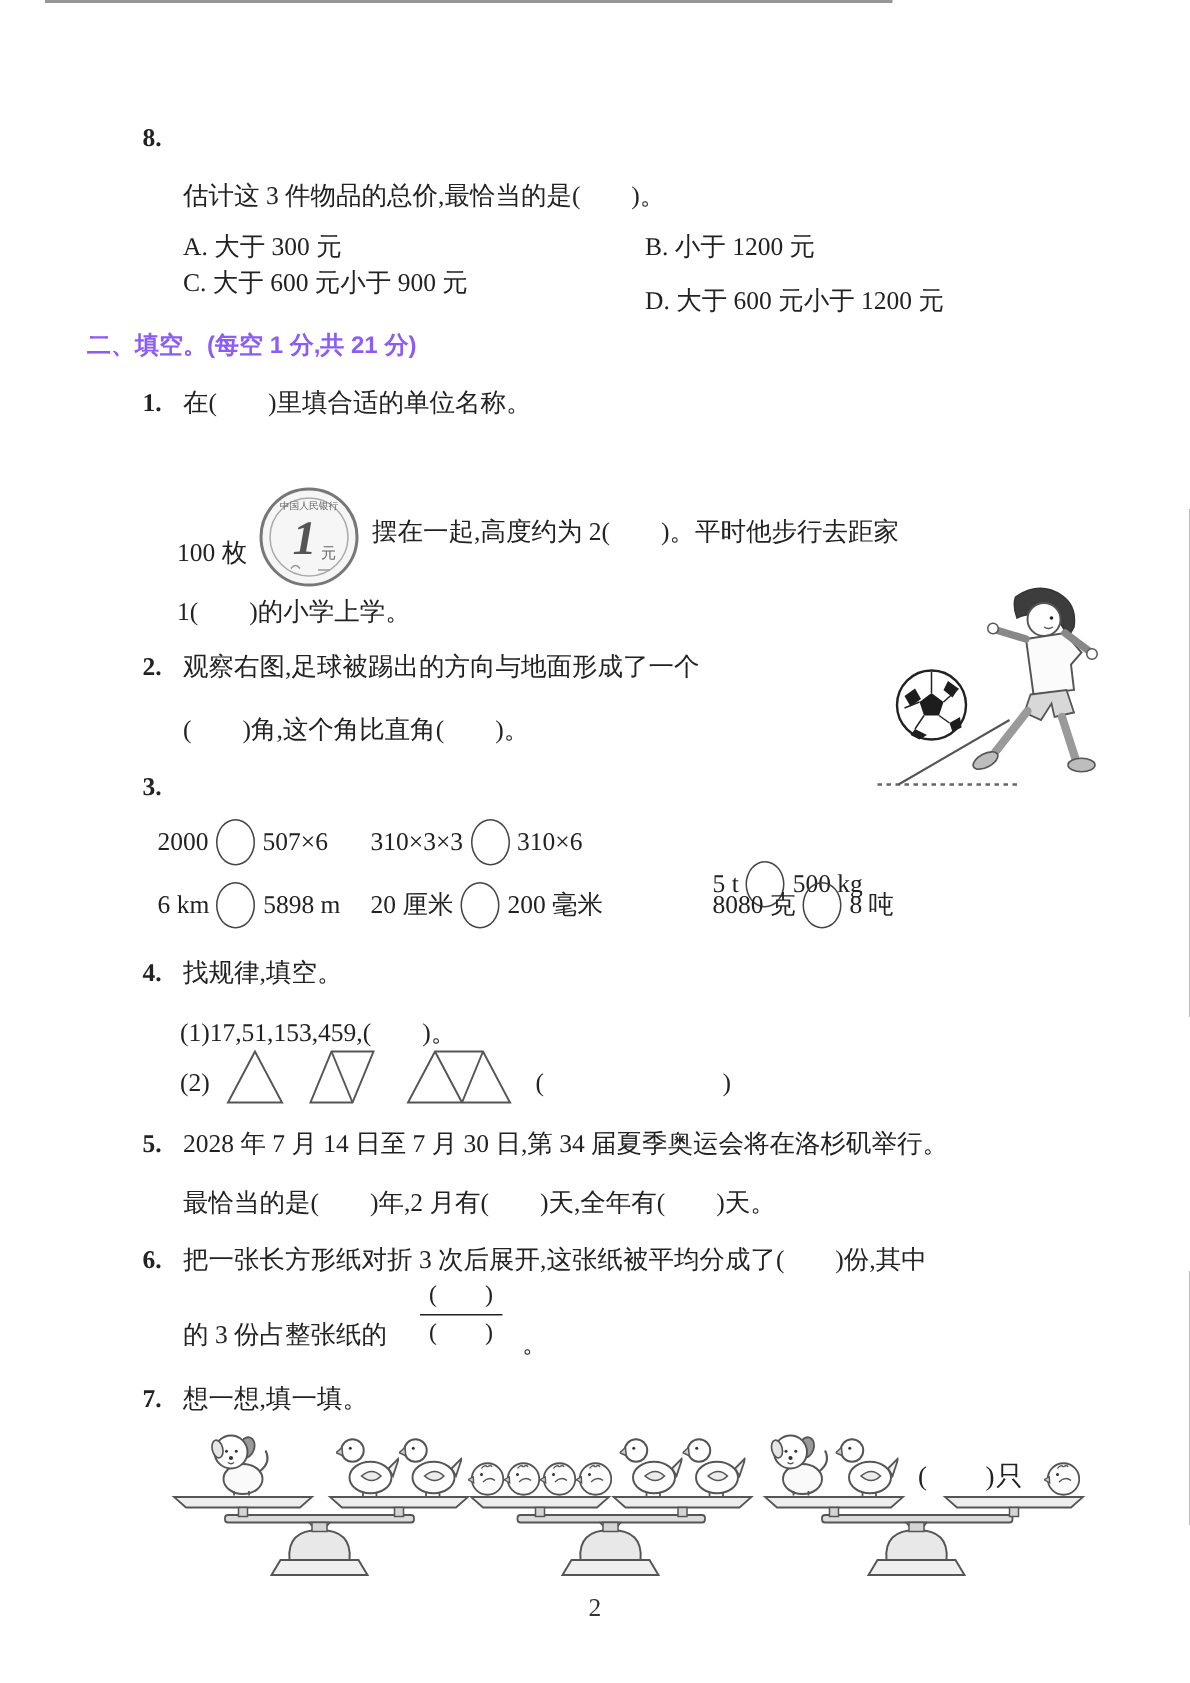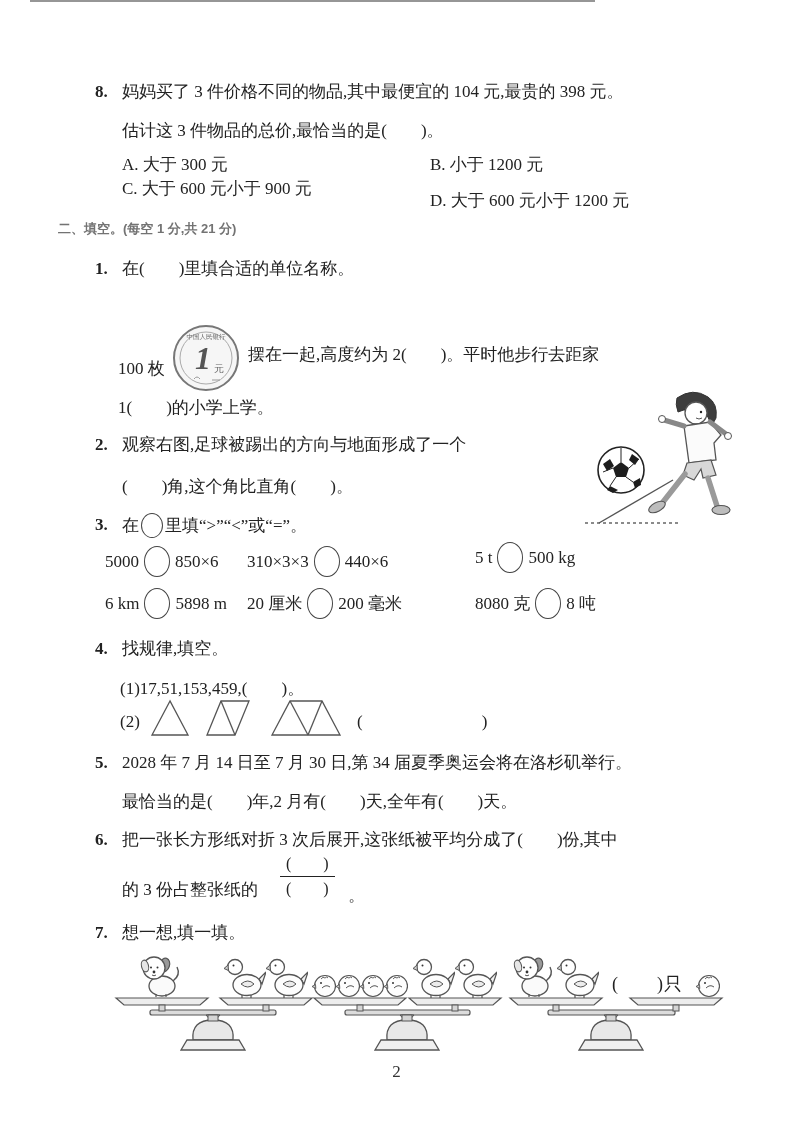--- a/index.html
+++ b/index.html
@@ -1,21 +1,21 @@
 <!DOCTYPE html>
 <html><head>
 <meta charset="utf-8">
 <style>
   html,body{margin:0;padding:0;background:#888;}
   .page{position:relative;width:793px;height:1122px;background:#ffffff;margin:0 auto;overflow:hidden;
         font-family:"Liberation Serif","DejaVu Serif",serif;color:#222;}
   .t{position:absolute;font-size:17px;line-height:24px;white-space:nowrap;}
   .qnum{font-weight:700;}
   .sec{position:absolute;font-family:"Liberation Sans","DejaVu Sans",sans-serif;
-       font-weight:700;font-size:13px;color:#737373;white-space:nowrap;}
+       font-weight:700;font-size:16px;color:#8b5cf6;white-space:nowrap;}
   .scan-line{position:absolute;left:30px;top:0;width:565px;height:2px;background:#6a6a6a;opacity:.7;}
   .oval{display:inline-block;width:24px;height:29px;border:1.6px solid #444;border-radius:50%;
         vertical-align:middle;margin:0 5px 3px 5px;}
   .oval-sm{display:inline-block;width:20px;height:23px;border:1.5px solid #444;border-radius:50%;
         vertical-align:middle;margin:0 2px 3px 2px;}
   .cmp{position:absolute;font-size:17px;white-space:nowrap;}
   .frac{position:absolute;text-align:center;font-size:16px;line-height:20px;}
   .frac .num{display:block;border-bottom:1.6px solid #222;padding:0 6px 2px 6px;}
   .frac .den{display:block;padding-top:2px;}
   svg{position:absolute;overflow:visible;}
@@ -56,21 +56,20 @@
         <circle cx="13" cy="14" r="10.5" fill="#fdfdfd" stroke="#555" stroke-width="1.2"></circle>
         <polygon points="3.5,12.5 0,14.5 3.8,16.5" fill="#cccccc" stroke="#555" stroke-width="0.9"></polygon>
         <circle cx="9" cy="11" r="1" fill="#333"></circle>
         <path d="M10,16 q4,-4 8,-1" fill="none" stroke="#555" stroke-width="1"></path>
         <path d="M9,7 q2,-3 4,-1 M13,6 q2,-2 3,0" fill="none" stroke="#555" stroke-width="0.9"></path>
       </symbol>
     </defs>
   </svg>
 
   <div class="t qnum" style="left:95px;top:80px">8.</div>
-  <div class="t" style="left:122px;top:80px">妈妈买了 3 件价格不同的物品,其中最便宜的 104 元,最贵的 398 元。</div>
   <div class="t" style="left:122px;top:119px">估计这 3 件物品的总价,最恰当的是(　　)。</div>
 
   <div class="t" style="left:122px;top:153px"><span>A.</span> <span>大于 300 元</span></div>
   <div class="t" style="left:430px;top:153px"><span>B.</span> <span>小于 1200 元</span></div>
   <div class="t" style="left:122px;top:177px"><span>C.</span> <span>大于 600 元小于 900 元</span></div>
   <div class="t" style="left:430px;top:189px"><span>D.</span> <span>大于 600 元小于 1200 元</span></div>
 
   <div class="sec" style="left:58px;top:220px">二、填空。(每空 1 分,共 21 分)</div>
 
   <div class="t qnum" style="left:95px;top:257px">1.</div>
@@ -113,25 +112,24 @@
     <path d="M101,40 l-20,-6 M127,36 l16,12" stroke="#888" stroke-width="5" stroke-linecap="round"></path>
     <circle cx="79" cy="33" r="3.5" fill="#fff" stroke="#555" stroke-width="1"></circle>
     <circle cx="145" cy="50" r="3.5" fill="#fff" stroke="#555" stroke-width="1"></circle>
     <path d="M104,77 l24,-3 l5,15 l-13,3 l-2,-9 l-7,11 l-11,-5 z" fill="#d8d8d8" stroke="#555" stroke-width="1.2"></path>
     <path d="M102,88 l-22,28 M125,92 l9,28" stroke="#9a9a9a" stroke-width="5.5" stroke-linecap="round"></path>
     <ellipse cx="74" cy="121" rx="9" ry="4.5" fill="#bdbdbd" stroke="#555" stroke-width="1.1" transform="rotate(-28 74 121)"></ellipse>
     <ellipse cx="138" cy="124" rx="9" ry="4.5" fill="#bdbdbd" stroke="#555" stroke-width="1.1"></ellipse>
   </svg>
 
   <div class="t qnum" style="left:95px;top:513px">3.</div>
-  <div class="t" style="left:122px;top:513px"><span>在</span><span class="oval-sm"></span><span>里填“&gt;”“&lt;”或“=”。</span></div>
-
-  <div class="cmp" style="left:105px;top:546px"><span>5000</span><span class="oval"></span><span>850×6</span></div>
-  <div class="cmp" style="left:247px;top:546px"><span>310×3×3</span><span class="oval"></span><span>440×6</span></div>
-  <div class="cmp" style="left:475px;top:542px"><span>5 t</span><span class="oval"></span><span>500 kg</span></div>
+
+  <div class="cmp" style="left:105px;top:546px"><span>2000</span><span class="oval"></span><span>507×6</span></div>
+  <div class="cmp" style="left:247px;top:546px"><span>310×3×3</span><span class="oval"></span><span>310×6</span></div>
+  <div class="cmp" style="left:475px;top:574px"><span>5 t</span><span class="oval"></span><span>500 kg</span></div>
   <div class="cmp" style="left:105px;top:588px"><span>6 km</span><span class="oval"></span><span>5898 m</span></div>
   <div class="cmp" style="left:247px;top:588px"><span>20 厘米</span><span class="oval"></span><span>200 毫米</span></div>
   <div class="cmp" style="left:475px;top:588px"><span>8080 克</span><span class="oval"></span><span>8 吨</span></div>
 
   <div class="t qnum" style="left:95px;top:637px">4.</div>
   <div class="t" style="left:122px;top:637px">找规律,填空。</div>
   <div class="t" style="left:120px;top:677px">(1)17,51,153,459,(　　)。</div>
   <div class="t" style="left:120px;top:710px">(2)</div>
 
   <svg class="shape-svg" style="left:150px;top:697px" width="40" height="40" viewBox="0 0 40 40">

